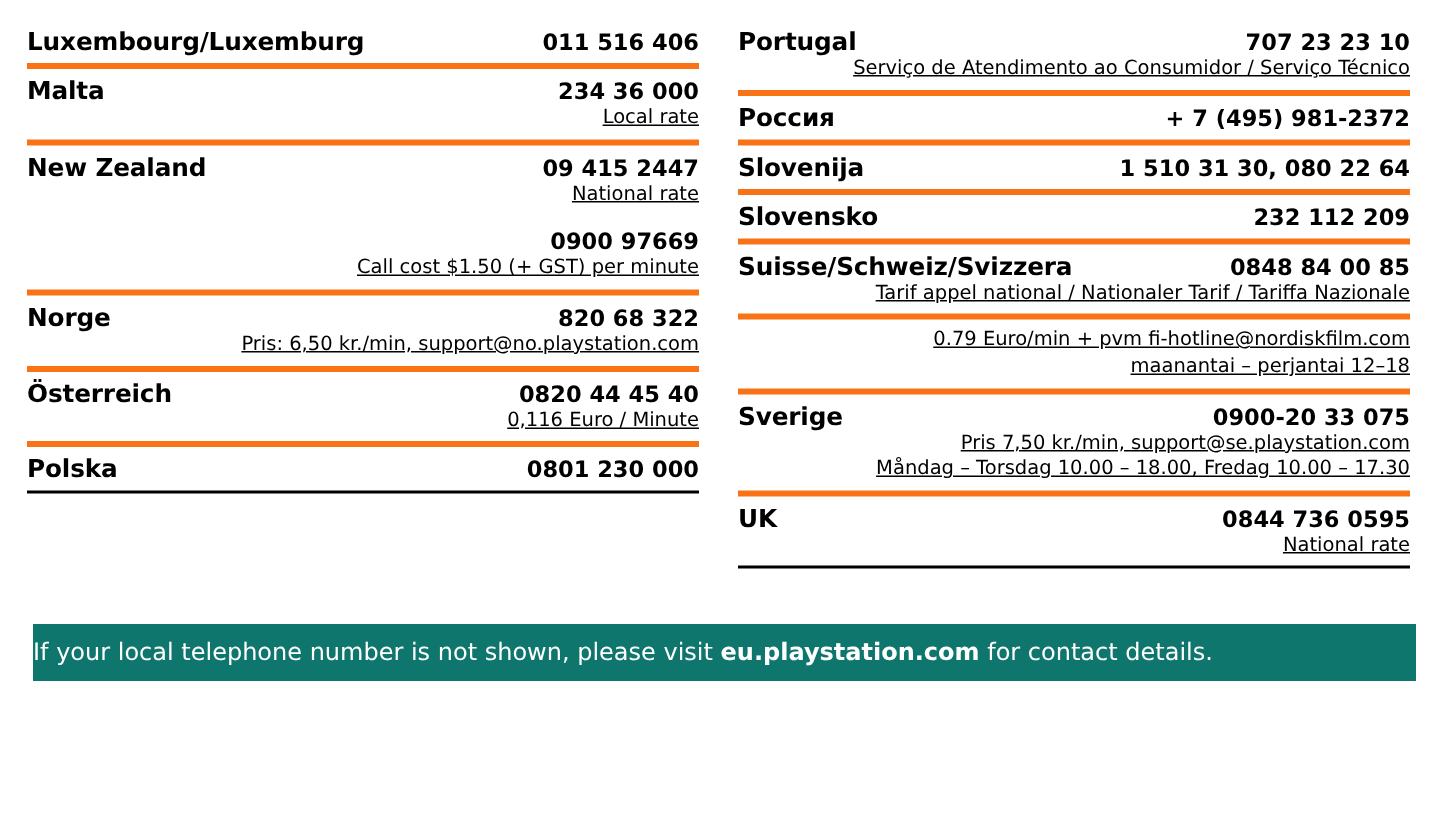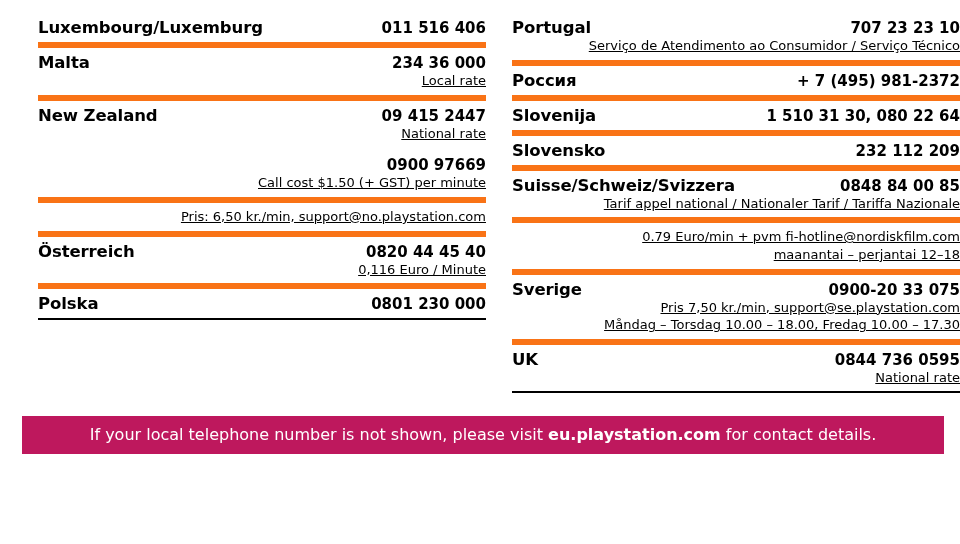--- a/index.html
+++ b/index.html
@@ -12,33 +12,33 @@
     height: 544px;
     font-family: "DejaVu Sans", "Liberation Sans", sans-serif;
     color: #000000;
     overflow: hidden;
   }
   .page {
     position: relative;
     width: 960px;
     height: 532px;
     box-sizing: border-box;
-    padding: 18px 22px 0 38px;
+    padding: 18px 22px 0 18px;
   }
   .columns {
     display: flex;
     gap: 26px;
     align-items: flex-start;
   }
   .col {
     width: 448px;
     flex: 0 0 448px;
   }
   .entry {
-    border-top: 6px solid #f97316;
+    border-top: 4px solid #f97316;
     padding: 5px 0 5px 0;
   }
   .entry.first {
     border-top: none;
     padding-top: 0;
   }
   .toprule {
     border-top: 2px solid #000;
     height: 0;
     font-size: 0;
@@ -71,23 +71,23 @@
     text-decoration: underline;
   }
   .extra-block {
     margin-top: 14px;
   }
   .footer {
     position: absolute;
     left: 22px;
     right: 16px;
     bottom: 78px;
-    background: #be185d;
+    background: #0f766e;
     color: #ffffff;
-    text-align: center;
+    text-align: left;
     font-size: 16px;
     padding: 9px 0 10px 0;
   }
   .footer .bold {
     font-weight: bold;
   }
   .footer .normal {
     font-weight: normal;
   }
 </style>
@@ -124,20 +124,24 @@
         <div class="extra-block">
           <div class="row">
             <span class="country"></span>
             <span class="number">0900 97669</span>
           </div>
           <span class="note">Call cost $1.50 (+ GST) per minute</span>
         </div>
       </div>
 
       <div class="entry">
+        <div class="row">
+          <span class="country">Norge</span>
+          <span class="number">820 68 322</span>
+        </div>
         <span class="note">Pris: 6,50 kr./min, support@no.playstation.com</span>
       </div>
 
       <div class="entry">
         <div class="row">
           <span class="country">Österreich</span>
           <span class="number">0820 44 45 40</span>
         </div>
         <span class="note">0,116 Euro / Minute</span>
       </div>

